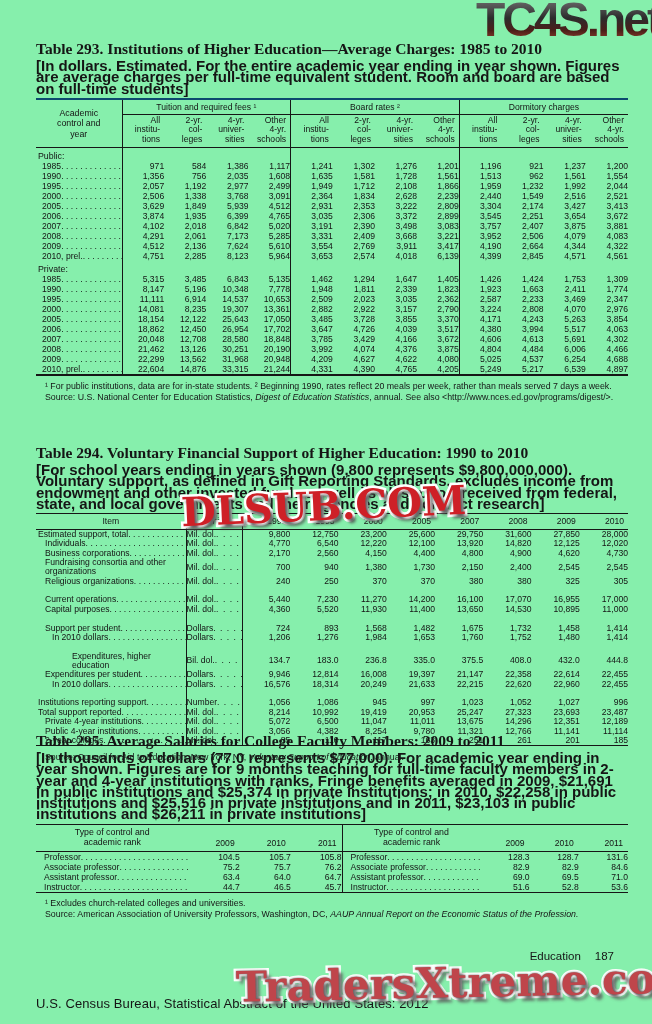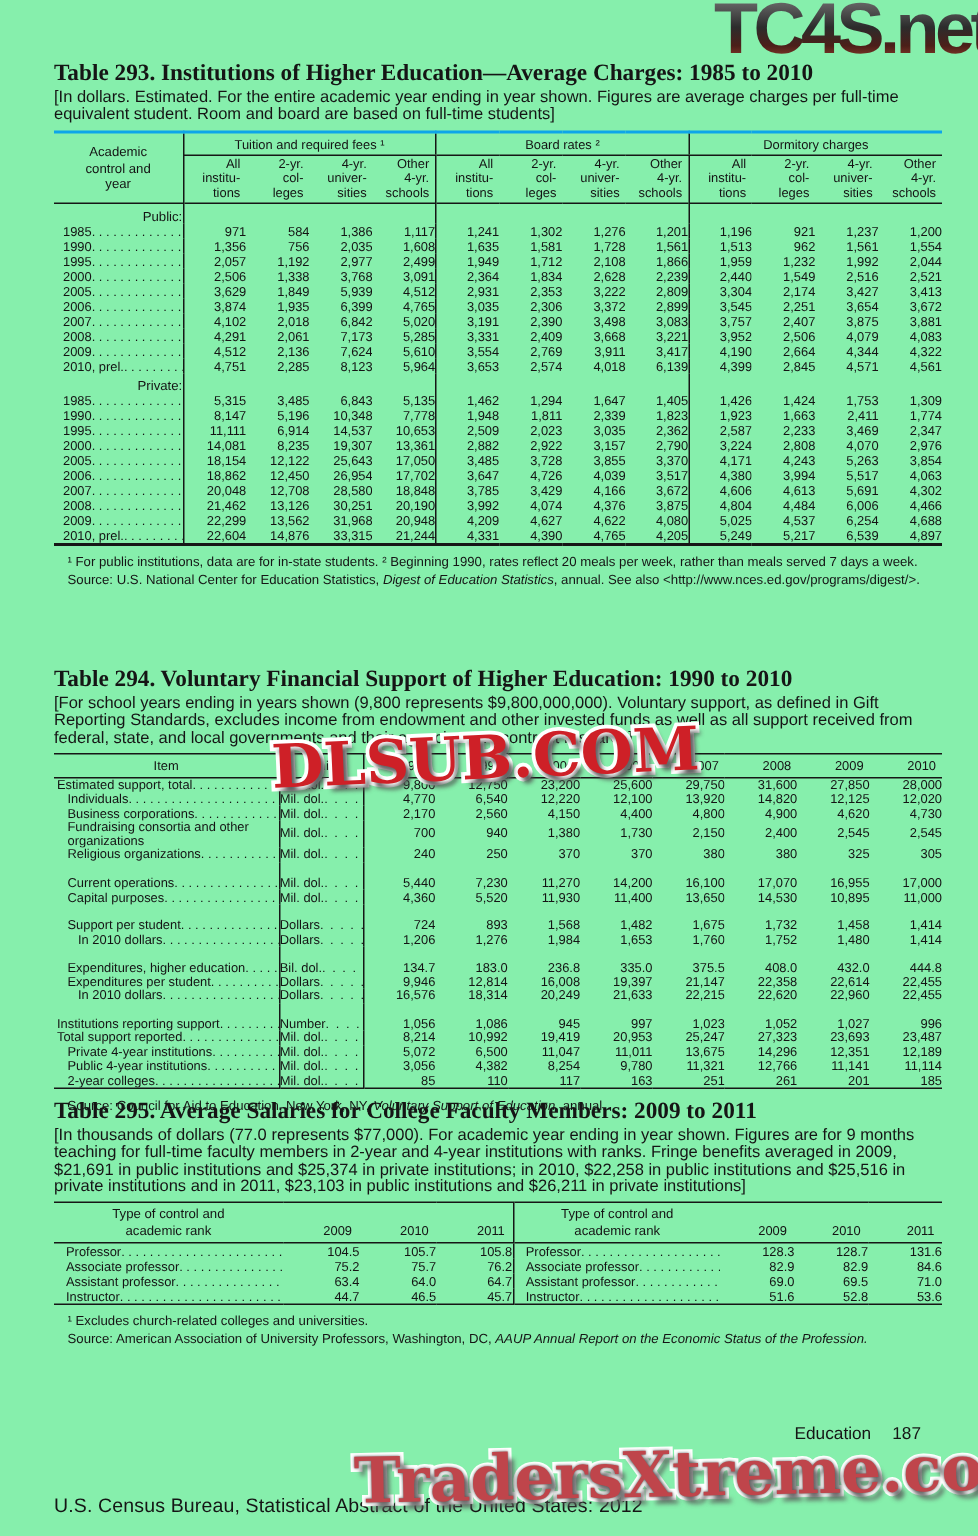--- a/index.html
+++ b/index.html
@@ -1,41 +1,41 @@
 <!DOCTYPE html>
 <html><head>
 <meta charset="utf-8">
 <style>
   html,body{margin:0;padding:0;background:#e8e8e8;}
   .page{position:relative;width:652px;height:1024px;background:#86efac;overflow:hidden;
         color:#151515;font-family:"Liberation Sans",sans-serif;margin:0 auto;}
   .sec{position:absolute;left:36px;width:592px;}
   #sec293{top:40px;} #sec294{top:444px;} #sec295{top:732px;}
   .tbl-title{font-family:"Liberation Serif",serif;font-weight:700;font-size:15.5px;line-height:17px;margin:0 0 3px 0;}
-  .note{font-size:11px;line-height:11.3px;margin:0 4px 4px 0;}
+  .note{font-size:15px;line-height:11.3px;margin:0 4px 4px 0;font-weight:bold;}
   table{border-collapse:collapse;width:100%;table-layout:fixed;font-size:8.6px;color:#141414;}
   th{font-weight:400;}
   .gs{border-left:1px solid #161616;}
   .num{text-align:right;padding:0 4px 0 0;white-space:nowrap;overflow:hidden;}
   .lw{display:flex;align-items:baseline;overflow:hidden;}
   .lbl{white-space:normal;}
   .ldr{flex:1 1 0;overflow:hidden;white-space:nowrap;}
   .ldr::after{content:" . . . . . . . . . . . . . . . . . . . . . . . . . . . . . . . . . . . . . . . .";}
   .fn,.src{font-size:8.8px;line-height:10.6px;margin:0;text-indent:9px;}
   .fn{margin-top:5px;} .src{margin-top:1px;}
   
-  #t293{border-top:2px solid #0ea5e9;border-bottom:2px solid #161616;margin-top:3px;}
+  #t293{border-top:2px solid #0c4a6e;border-bottom:2px solid #161616;margin-top:3px;}
   #t293 thead{border-bottom:1px solid #161616;}
   #t293 .c-stub{width:86px;} #t293 .c-n{width:42.16px;}
   #t293 .grp{border-bottom:1px solid #161616;text-align:center;padding:2px 2px;}
   #t293 .sub{white-space:pre-line;text-align:right;vertical-align:bottom;padding:1px 4px 2px 0;line-height:9.6px;}
   #t293 .stub{white-space:pre-line;text-align:center;vertical-align:middle;line-height:10.5px;font-size:8.8px;}
   #t293 td{padding:0;}
   #t293 tbody tr{height:9.9px;}
-  #t293 .secrow td{padding-top:3px;text-align:right;}
+  #t293 .secrow td{padding-top:3px;}
   #t293 .secl{text-align:left;padding-left:2px;font-size:8.8px;}
   #t293 .ycell{padding-left:6px;}
   
   #t294{border-top:1.5px solid #161616;border-bottom:1.5px solid #161616;margin-top:3px;}
   #t294 thead{border-bottom:1px solid #161616;}
   #t294 .c-item{width:150px;} #t294 .c-unit{width:56px;} #t294 .c-yr{width:48.25px;}
   #t294 th{padding:2px 0 3px;}
   #t294 .item-h,#t294 .unit-h{text-align:center;}
   #t294 .yrh{text-align:right;padding-right:4px;}
   #t294 td{padding:0;}
@@ -837,21 +837,21 @@
             <td></td>
             <td></td>
             <td></td>
             <td></td>
             <td></td>
             <td></td>
             <td></td>
           </tr>
           <tr>
             <td class="item">
-              <div class="lw" style="padding-left: 7px;">
+              <div class="lw" style="padding-left: 7px; margin-left: 27px;">
                 <span class="lbl">Expenditures, higher education</span>
                 <span class="ldr"></span>
               </div>
             </td>
             <td class="unit gs">
               <div class="lw">
                 <span class="lbl">Bil. dol.</span>
                 <span class="ldr"></span>
               </div>
             </td>

